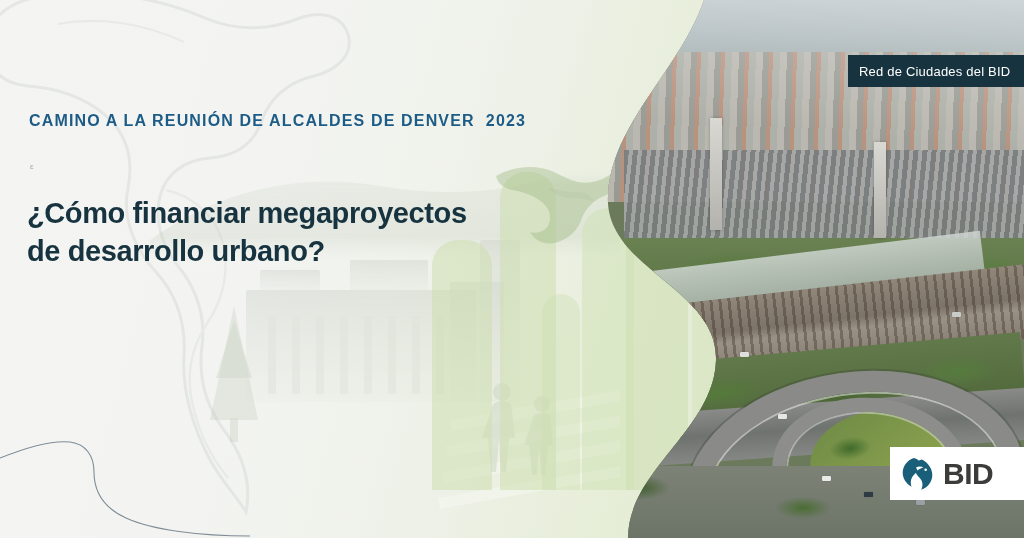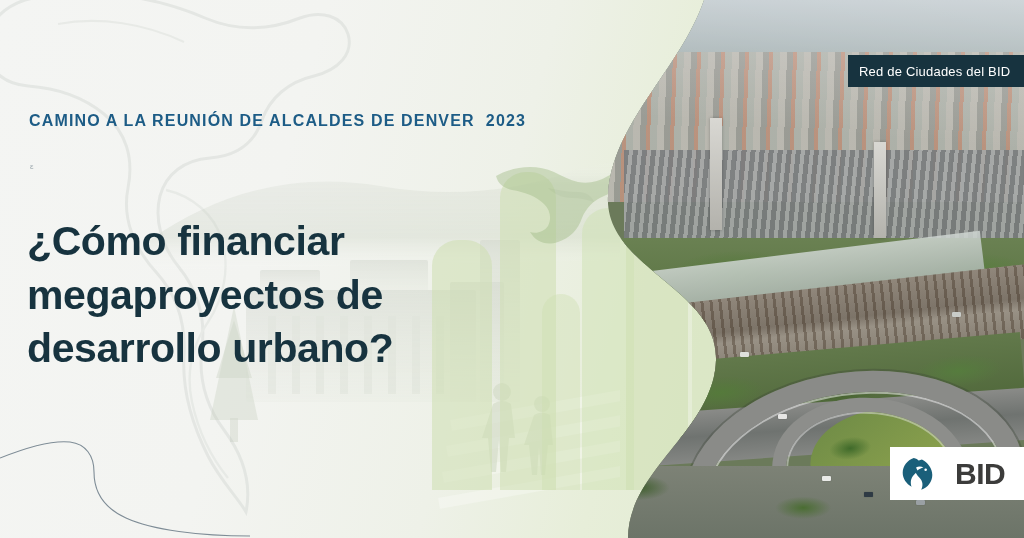--- a/index.html
+++ b/index.html
@@ -251,23 +251,23 @@
     position: absolute;
     left: 30px;
     top: 163px;
     font-size: 8px;
     color: #9aa6ac;
     line-height: 1;
   }
   .title {
     position: absolute;
     left: 27px;
-    top: 188px;
+    top: 176px;
     width: 470px;
-    font-size: 41px;
+    font-size: 29px;
     font-weight: 700;
     line-height: 1.30;
     letter-spacing: -0.4px;
     color: #17333f;
   }
 
   
   .badge {
     position: absolute;
     left: 848px;
@@ -290,21 +290,21 @@
   
   .logo-box {
     position: absolute;
     left: 890px;
     top: 447px;
     width: 134px;
     height: 53px;
     background: #ffffff;
     display: flex;
     align-items: center;
-    gap: 19px;
+    gap: 7px;
     padding-left: 9px;
     box-sizing: border-box;
   }
   .logo-mark { width: 37px; height: 37px; flex: 0 0 auto; }
   .logo-text {
     font-size: 30px;
     font-weight: 700;
     letter-spacing: -0.5px;
     color: #3c3c3b;
     line-height: 1;

